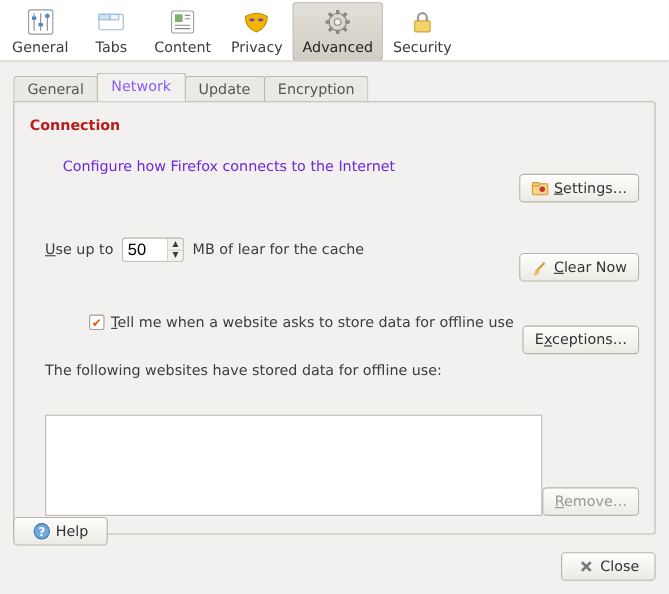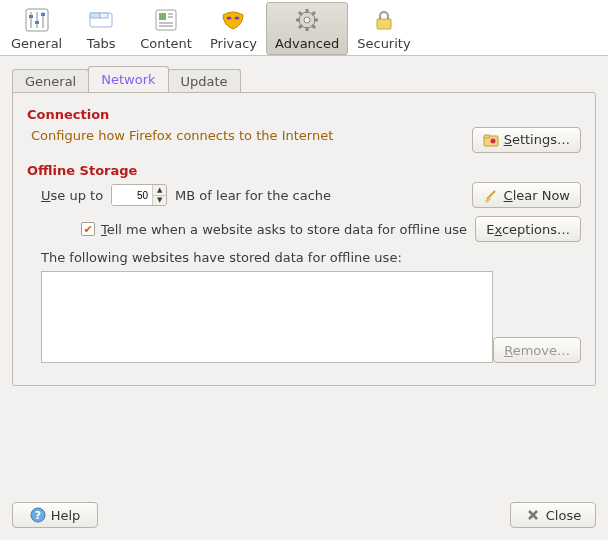--- a/index.html
+++ b/index.html
@@ -74,23 +74,23 @@
   }
   .tabpane {
     border:1px solid #bdb9ae;
     border-radius: 0 3px 3px 3px;
     padding: 14px 14px 16px 14px;
     background:#f2f1f0;
     position:relative;
     min-height: 294px;
   }
   .section-title { font-weight:bold; color:#b91c1c; margin-bottom:4px; }
-  .section-desc { margin: 2px 0 10px 4px; color:#a16207; }
+  .section-desc { margin: 2px 0 10px 30px; color:#6d28d9; }
   .row { display:flex; align-items:center; }
-  .rightcol { margin-left:auto; }
+  .rightcol { margin-left:auto;margin-top:32px; }
   .btn {
     display:inline-flex; align-items:center; gap:5px;
     background: linear-gradient(#fdfdfc, #eceae4);
     border:1px solid #b7b3a8;
     border-radius:4px;
     padding: 3px 10px;
     min-width: 86px;
     height: 26px;
     cursor:pointer;
     color:#333;
@@ -98,21 +98,21 @@
     box-shadow: inset 0 1px 0 #fff;
   }
   .btn.disabled { color:#9a978d; cursor:default; }
   .btn .u { text-decoration: underline; }
   .btn .bicon { width:16px; height:16px; display:inline-flex; align-items:center; justify-content:center; }
   .spin {
     display:inline-flex; align-items:stretch; border:1px solid #b7b3a8; border-radius:3px; background:#fff;
     height:22px; overflow:hidden;
   }
   .spin input {
-    width:40px; border:none; text-align:right; padding:0 4px; font-size:10px; outline:none; background:#fff;
+    width:40px; border:none; padding:0 4px; font-size:15px; outline:none; background:#fff;
   }
   .spin .spbtns { display:flex; flex-direction:column; width:14px; border-left:1px solid #cfcbc2;}
   .spin .spbtn { flex:1; display:flex; align-items:center; justify-content:center; font-size:7px; background:#f3f1eb; cursor:pointer;}
   .spin .spbtn:first-child{border-bottom:1px solid #cfcbc2;}
   .chk { display:inline-flex; align-items:center; gap:6px; cursor:pointer;padding-left:40px; }
   .chkbox { width:14px; height:14px; border:1px solid #a19e95; background:#fff; border-radius:2px; display:flex; align-items:center; justify-content:center;}
   .chkbox.checked::after{ content:"✔"; font-size:11px; color:#e05a00; line-height:1; }
   .listbox {
     margin:6px 0 0 0;
     border:1px solid #bdb9ae;
@@ -206,20 +206,21 @@
     </div>
     <span class="lbl">Security</span>
   </div>
 </div>
 
 <div class="content">
   <div class="tabs">
     <div class="tab"><span>General</span></div>
     <div class="tab active"><span>Network</span></div>
     <div class="tab"><span>Update</span></div>
+    <div class="tab"><span>Encryption</span></div>
   </div>
 
   <div class="tabpane">
 
     <div class="section-title">Connection</div>
     <div class="row">
       <div class="section-desc">Configure how Firefox connects to the Internet</div>
       <div class="rightcol">
         <div class="btn">
           <span class="bicon">
@@ -229,21 +230,20 @@
                 <circle cx="10" cy="9" r="2.5" fill="#c33"></circle>
               </svg>
           </span>
           <span><span class="u">S</span>ettings…</span>
         </div>
       </div>
     </div>
 
     <div class="gap"></div>
 
-    <div class="section-title">Offline Storage</div>
 
     <div class="row" style="margin:4px 0 0 14px;">
       <span><span class="under">U</span>se up to</span>
 
       <span style="width:8px"></span>
       <span class="spin">
         <input type="text" value="50" style="">
         <span class="spbtns">
           <span class="spbtn">▲</span>
           <span class="spbtn">▼</span>

